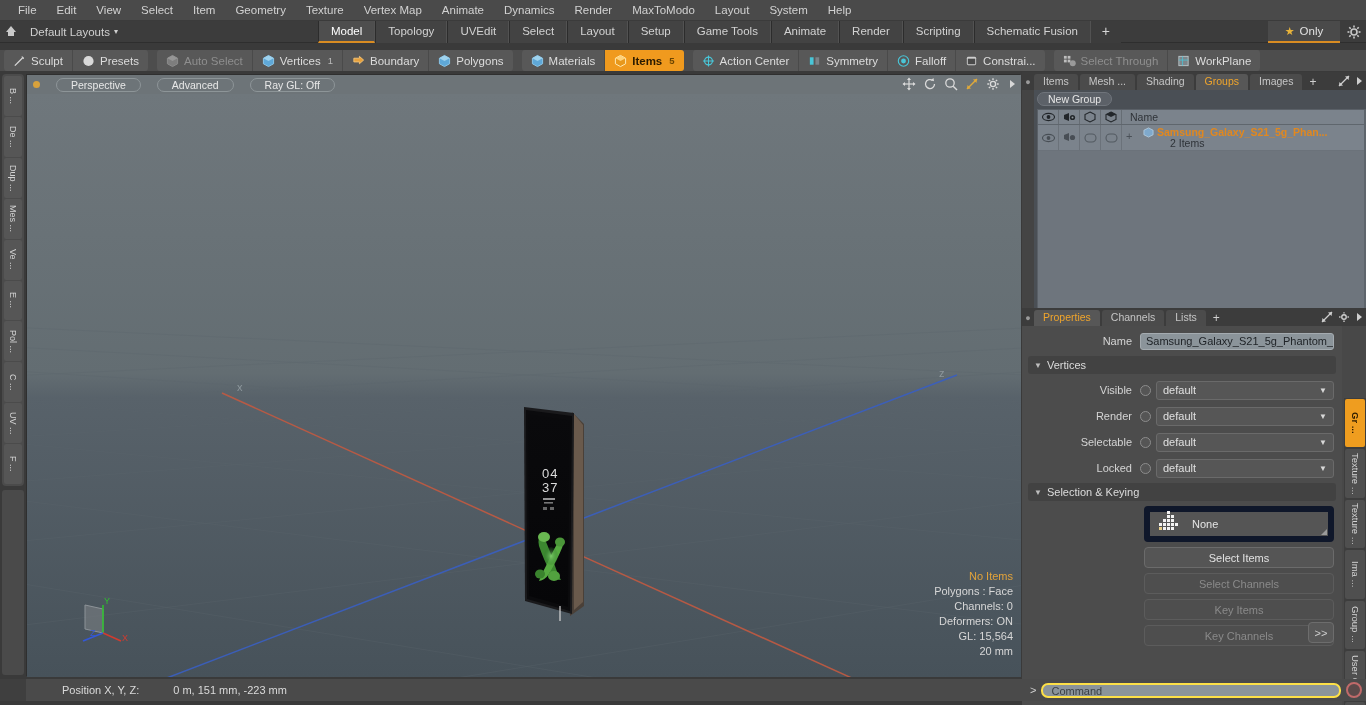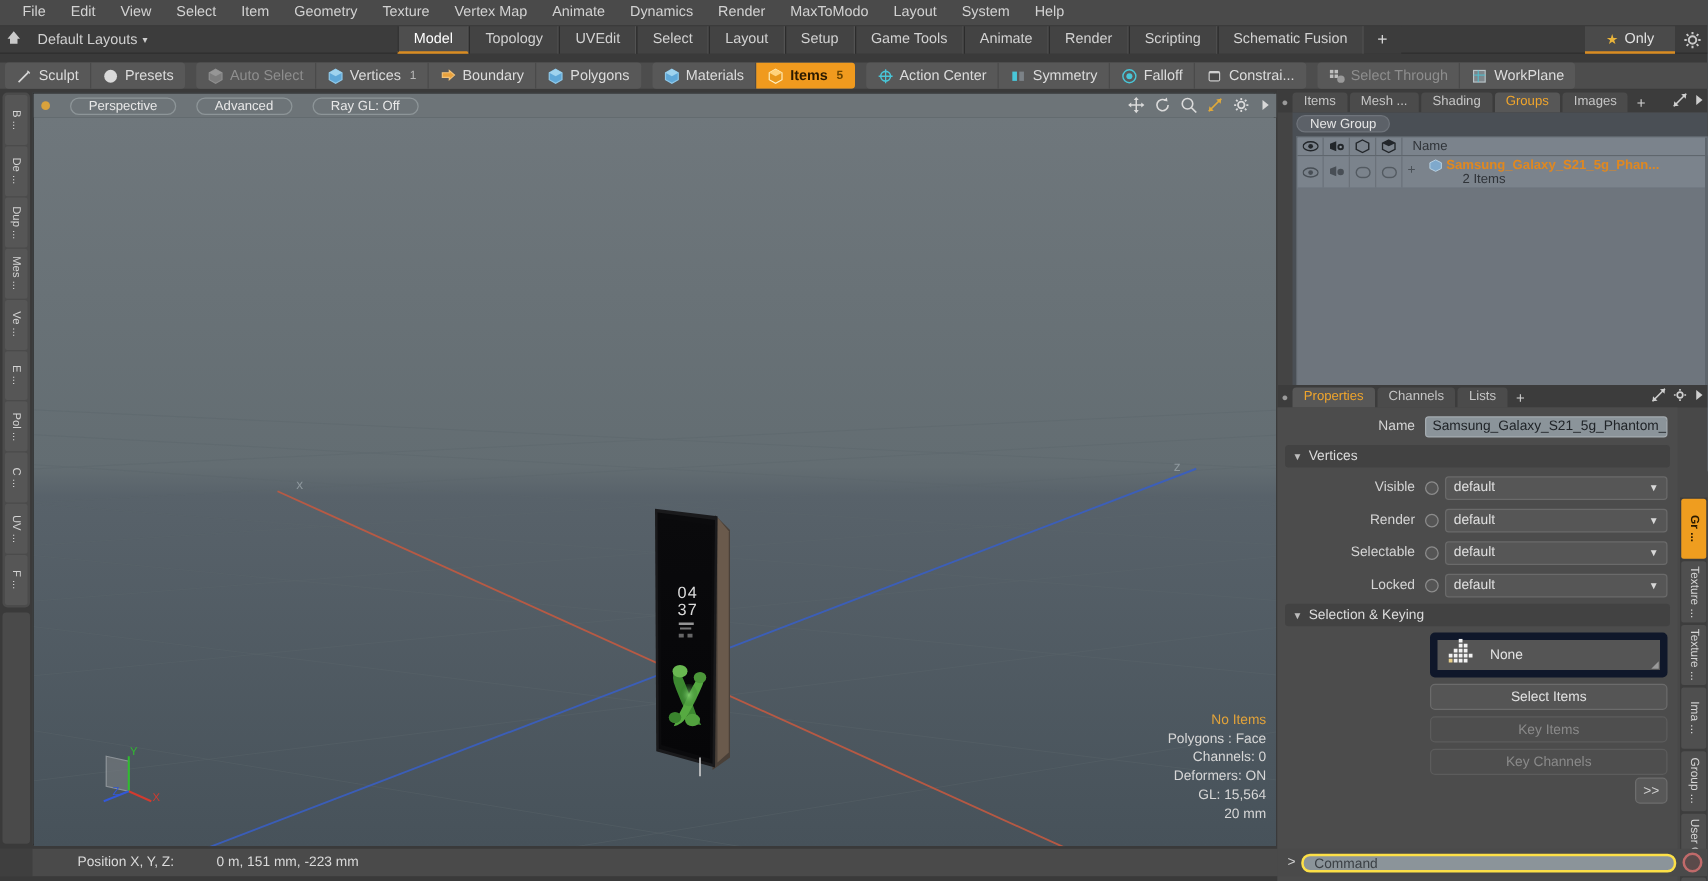--- a/index.html
+++ b/index.html
@@ -793,20 +793,21 @@
               <rect x="9" y="16" width="3" height="3"></rect>
               <rect x="13" y="16" width="3" height="3"></rect>
             </g>
             <rect x="1" y="16" width="3" height="3" fill="#e8cf8a"></rect>
           </svg>
           <span>None</span>
           <span class="corner-tri"></span>
         </div>
 
         <div class="btn-wide">Select Items</div>
+        <div class="btn-wide disabled">Select Channels</div>
         <div class="btn-wide disabled">Key Items</div>
         <div class="btn-wide disabled">Key Channels</div>
 
         <div class="fwd-btn">&gt;&gt;</div>
       </div>
     </div>
 
     <div class="right-strip">
       <div class="rtab active">Gr ...</div>
       <div class="rtab">Texture ...</div>

